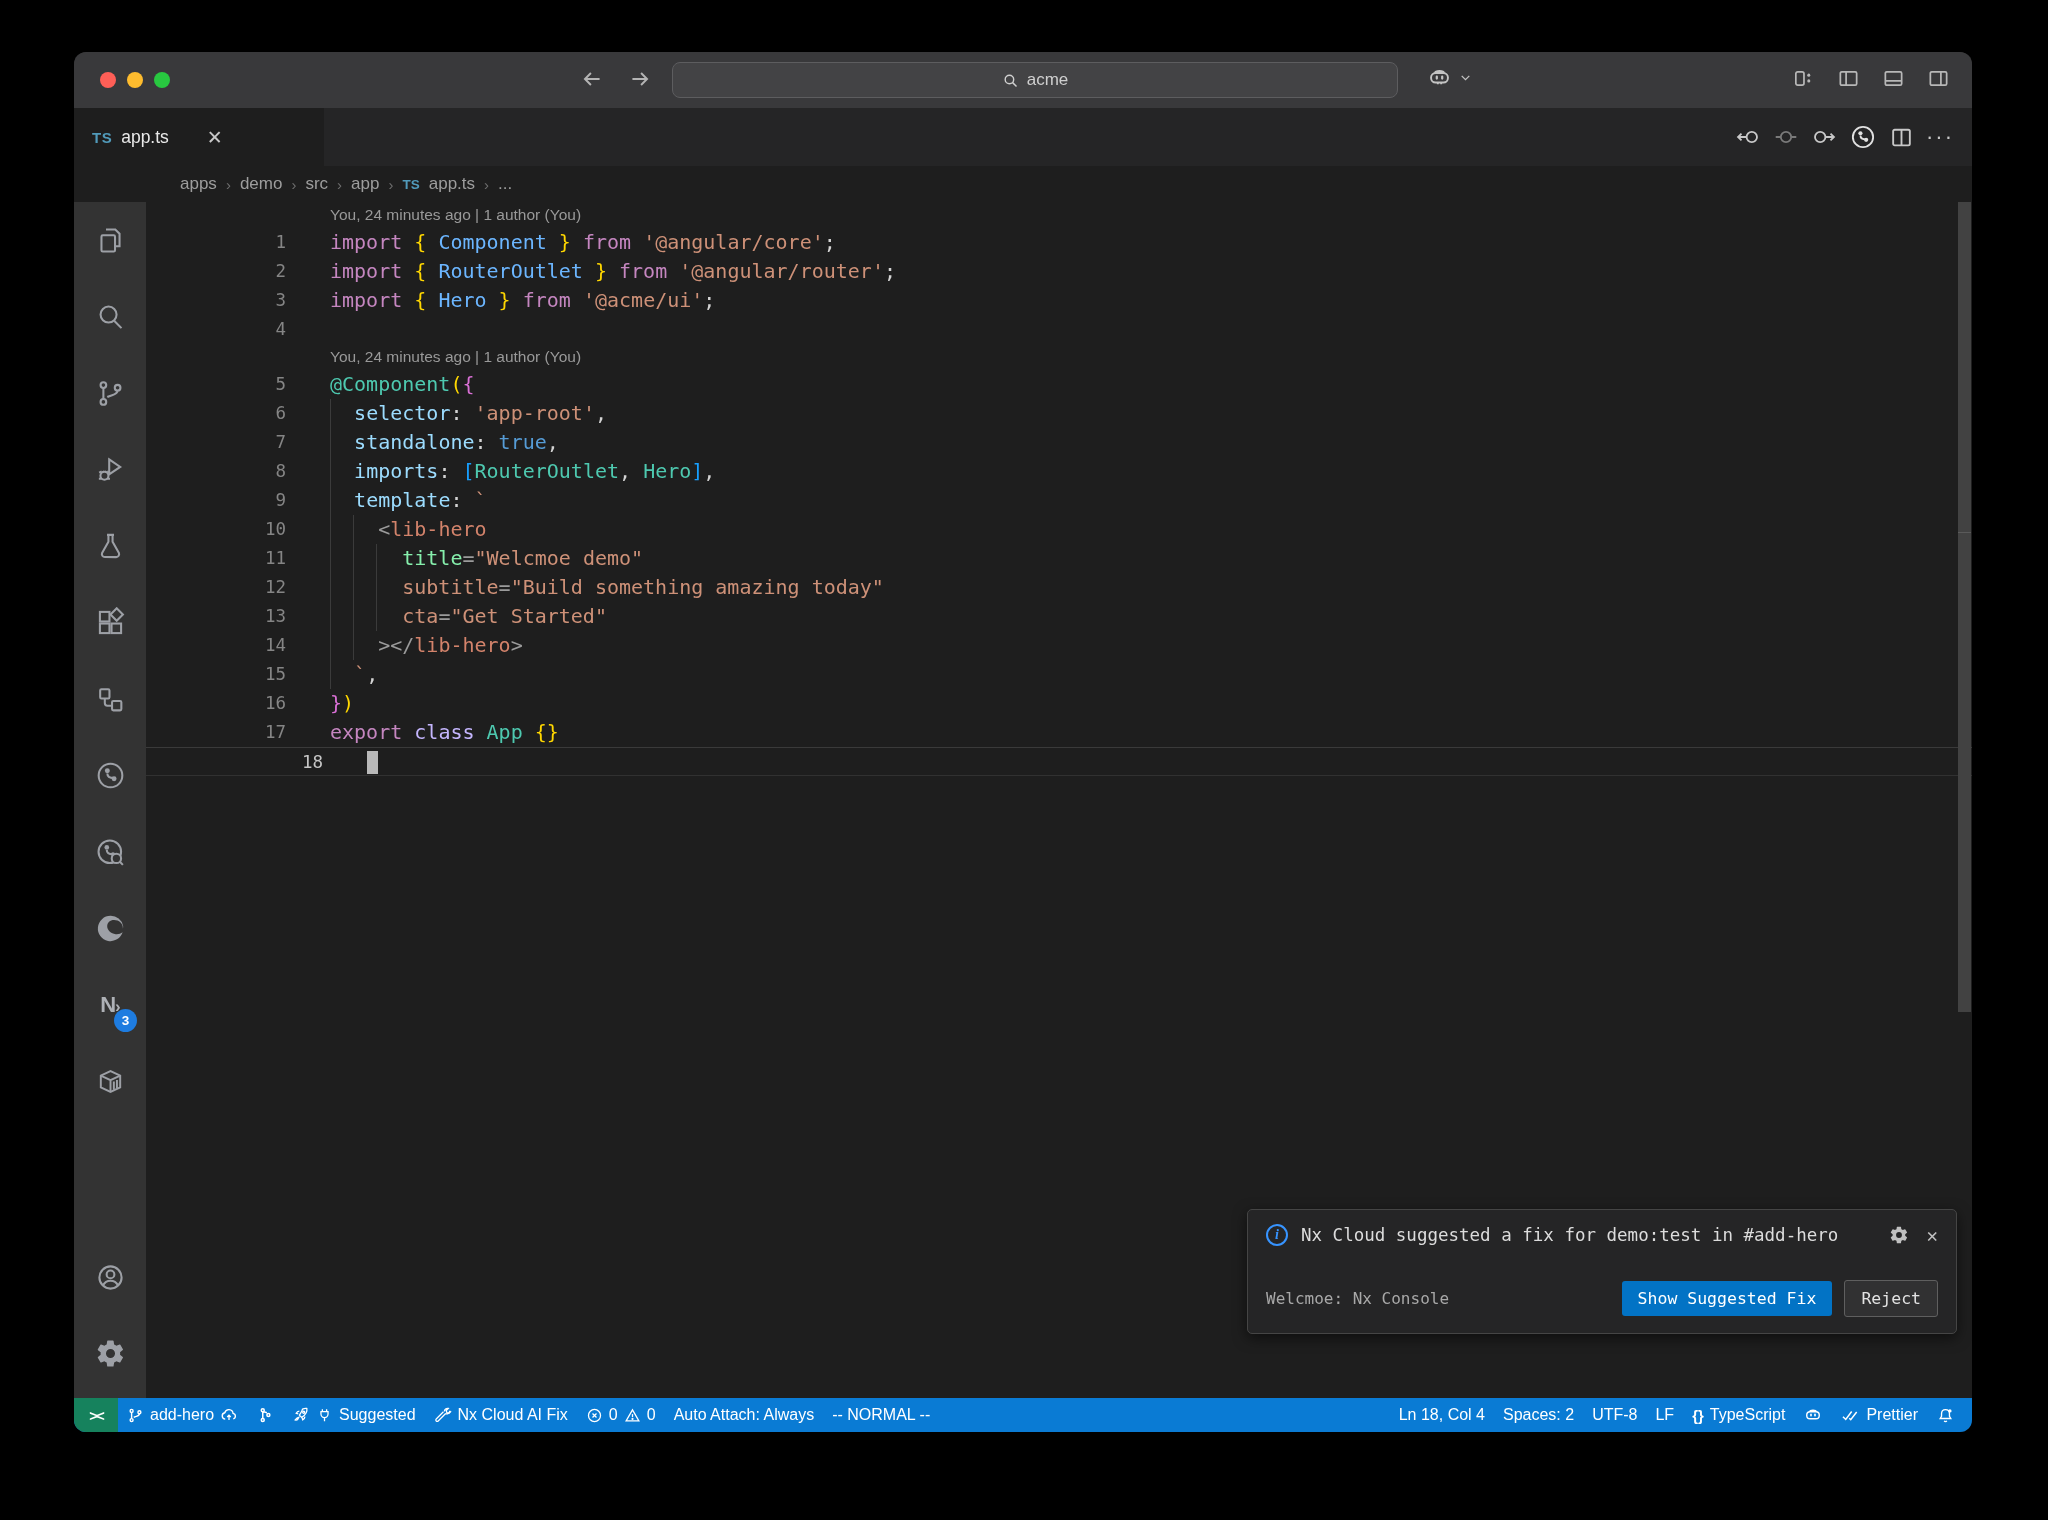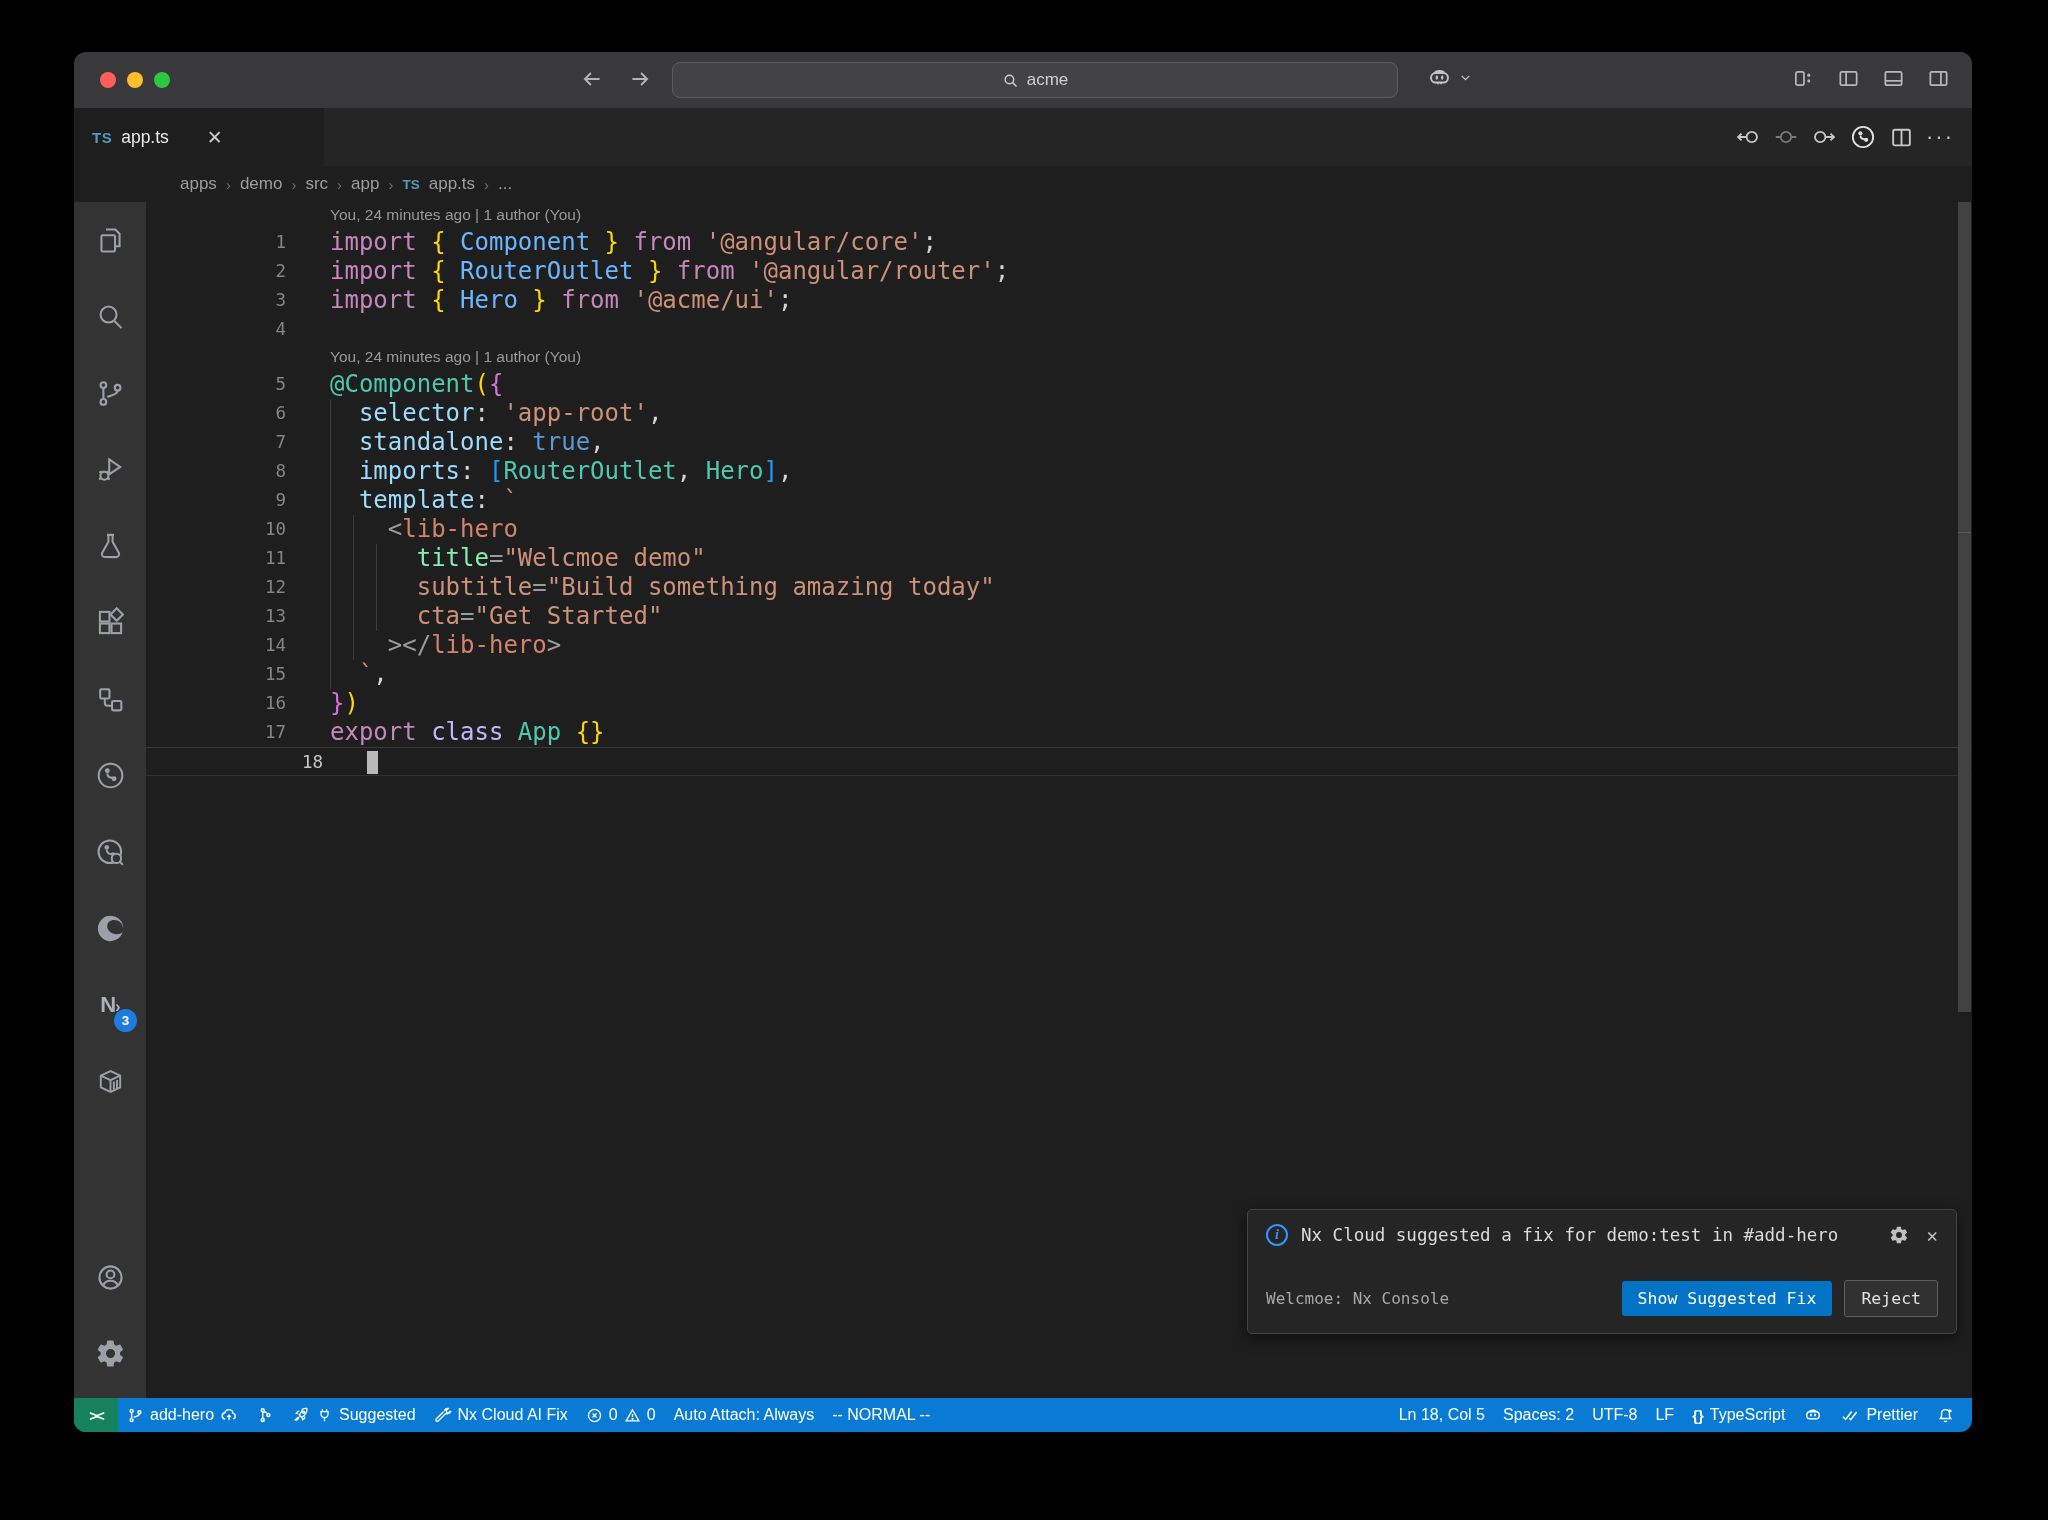--- a/index.html
+++ b/index.html
@@ -49,21 +49,21 @@
   
   .editor { flex:1 1 auto; position:relative; background:#1e1e1e; overflow:hidden;
     font-family:"DejaVu Sans Mono","Liberation Mono",monospace; }
   .row { display:flex; width:100%; }
   .row.code { height:29px; }
   .row.blame { height:26px; }
   .gutter { width:184px; flex:0 0 auto; text-align:right; padding-right:44px;
     color:#858585; font-size:17.5px; line-height:29px; }
   .row.cur .gutter { color:#c6c6c6; }
   .row.cur { border-top:1px solid #3a3a3a; border-bottom:1px solid #313131;padding-left:37px; }
-  .content { position:relative; flex:1 1 auto; white-space:pre; font-size:24px; line-height:29px; }
+  .content { position:relative; flex:1 1 auto; white-space:pre; font-size:20px; line-height:29px; }
   .blame .content { font-family:Liberation Sans, sans-serif; font-size:15.5px; line-height:26px; color:#999999; }
   .guide { position:absolute; top:0; bottom:0; width:1px; background:#3b3b3b; }
   .cursor-block { position:absolute; left:0; top:3px; width:11px; height:23px; background:#b9b9b9; }
   .scroll-thumb { position:absolute; right:1px; top:0; width:13px; height:810px; background:#424242; }
   .scroll-thumb .split { position:absolute; left:0; right:0; top:330px; height:1px; background:#5a5a5a; }
 
   
   .toast { position:absolute; right:15px; bottom:64px; width:710px; height:125px;
     background:#252526; border:1px solid #454545; border-radius:5px;
     box-shadow:0 4px 14px rgba(0,0,0,.55); z-index:5; padding:0 18px;
@@ -496,21 +496,21 @@
       </span>
       <span class="sb-item">
           <span>Auto Attach: Always</span>
         </span>
       <span class="sb-item">
           <span>-- NORMAL --</span>
         </span>
     </div>
     <div class="sb-right">
       <span class="sb-item">
-          <span>Ln 18, Col 5</span>
+          <span>Ln 18, Col 4</span>
         </span>
       <span class="sb-item">
           <span>Spaces: 2</span>
         </span>
       <span class="sb-item">
           <span>UTF-8</span>
         </span>
       <span class="sb-item">
           <span>LF</span>
         </span>

